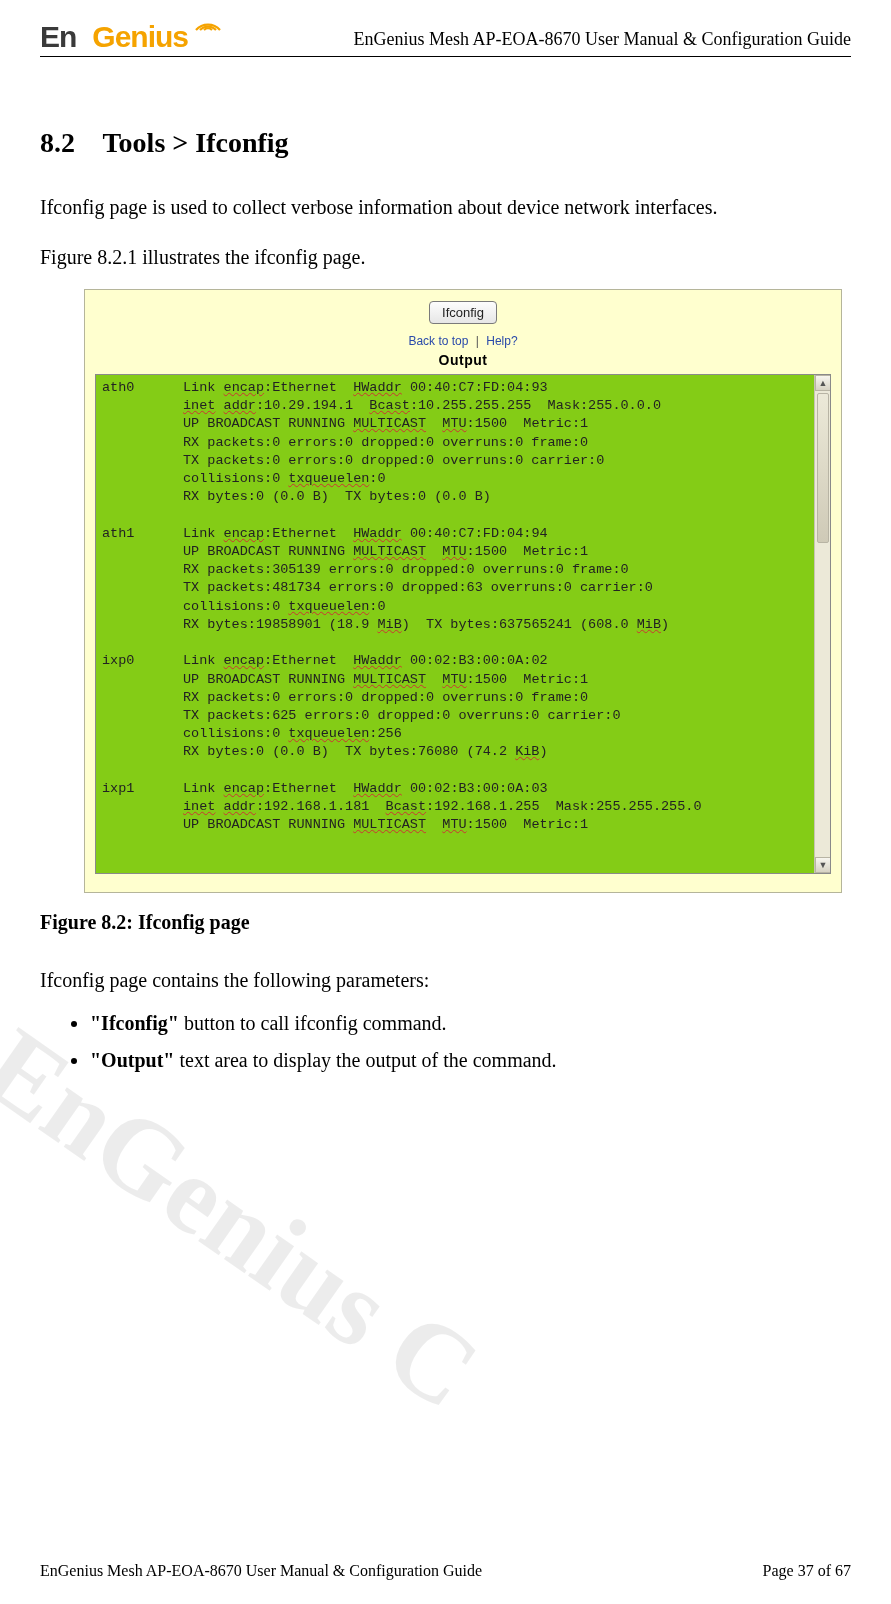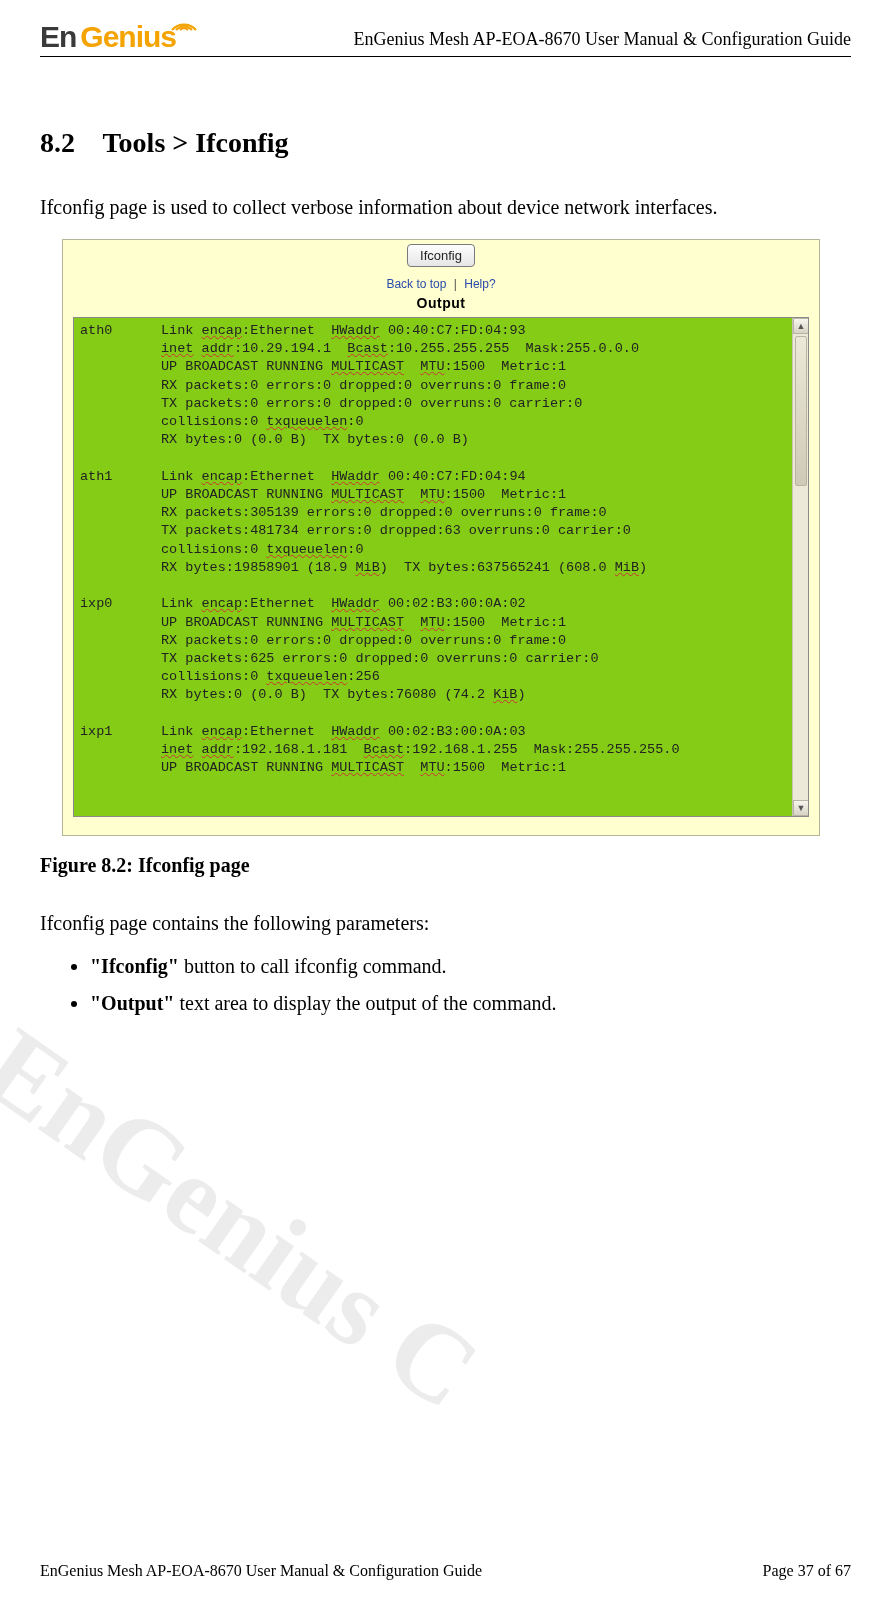--- a/index.html
+++ b/index.html
@@ -18,21 +18,21 @@
   .hdr-row {
     display: flex;
     align-items: flex-end;
     justify-content: space-between;
     border-bottom: 1.5px solid #000;
     padding-bottom: 2px;
   }
   .logo {
     display: flex;
     align-items: center;
-    gap: 4px;
+    gap: 16px;
   }
   .logo-text {
     font-family: "Arial Black", Arial, sans-serif;
     font-weight: 900;
     font-size: 30px;
     color: #3a3a3a;
     letter-spacing: -1px;
   }
   .logo-accent {
     font-family: Arial, sans-serif;
@@ -75,25 +75,25 @@
     margin: 10px 0;
   }
   ul.params li {
     font-size: 20px;
     margin: 14px 0;
   }
   ul.params li .lead { font-weight: bold; }
 
   
   .shot-wrap {
-    margin: 10px 0 0 22px;
+    margin: 10px 0 0 44px;
     width: 758px;
     background: #ffffcf;
     border: 1px solid #b5b59a;
-    padding: 4px 10px 18px 10px;
+    padding: 11px 10px 18px 10px;
     position: relative;
   }
   .shot-center { text-align: center; font-family: Verdana, Geneva, sans-serif; }
   .btn {
     display: inline-block;
     background: linear-gradient(#fdfdfd, #e6e6e6);
     border: 1px solid #7a7a7a;
     border-radius: 4px;
     padding: 3px 12px;
     font-size: 13px;
@@ -204,20 +204,21 @@
     </div>
     <div class="hdr-title">EnGenius Mesh AP-EOA-8670 User Manual &amp; Configuration Guide</div>
   </div>
 
   <h2 class="section-heading">
     <span class="sec-num">8.2</span>
     <span>Tools &gt; Ifconfig</span>
   </h2>
 
   <p class="body-text">Ifconfig page is used to collect verbose information about device network interfaces.</p>
+  <p class="body-text">Figure 8.2.1 illustrates the ifconfig page.</p>
 
   <div class="shot-wrap">
     <div class="shot-center">
       <span class="btn">Ifconfig</span>
       <div class="links-row">
         <span>Back to top</span>
         <span class="sep">|</span>
         <span>Help?</span>
       </div>
       <div class="output-label">Output</div>

